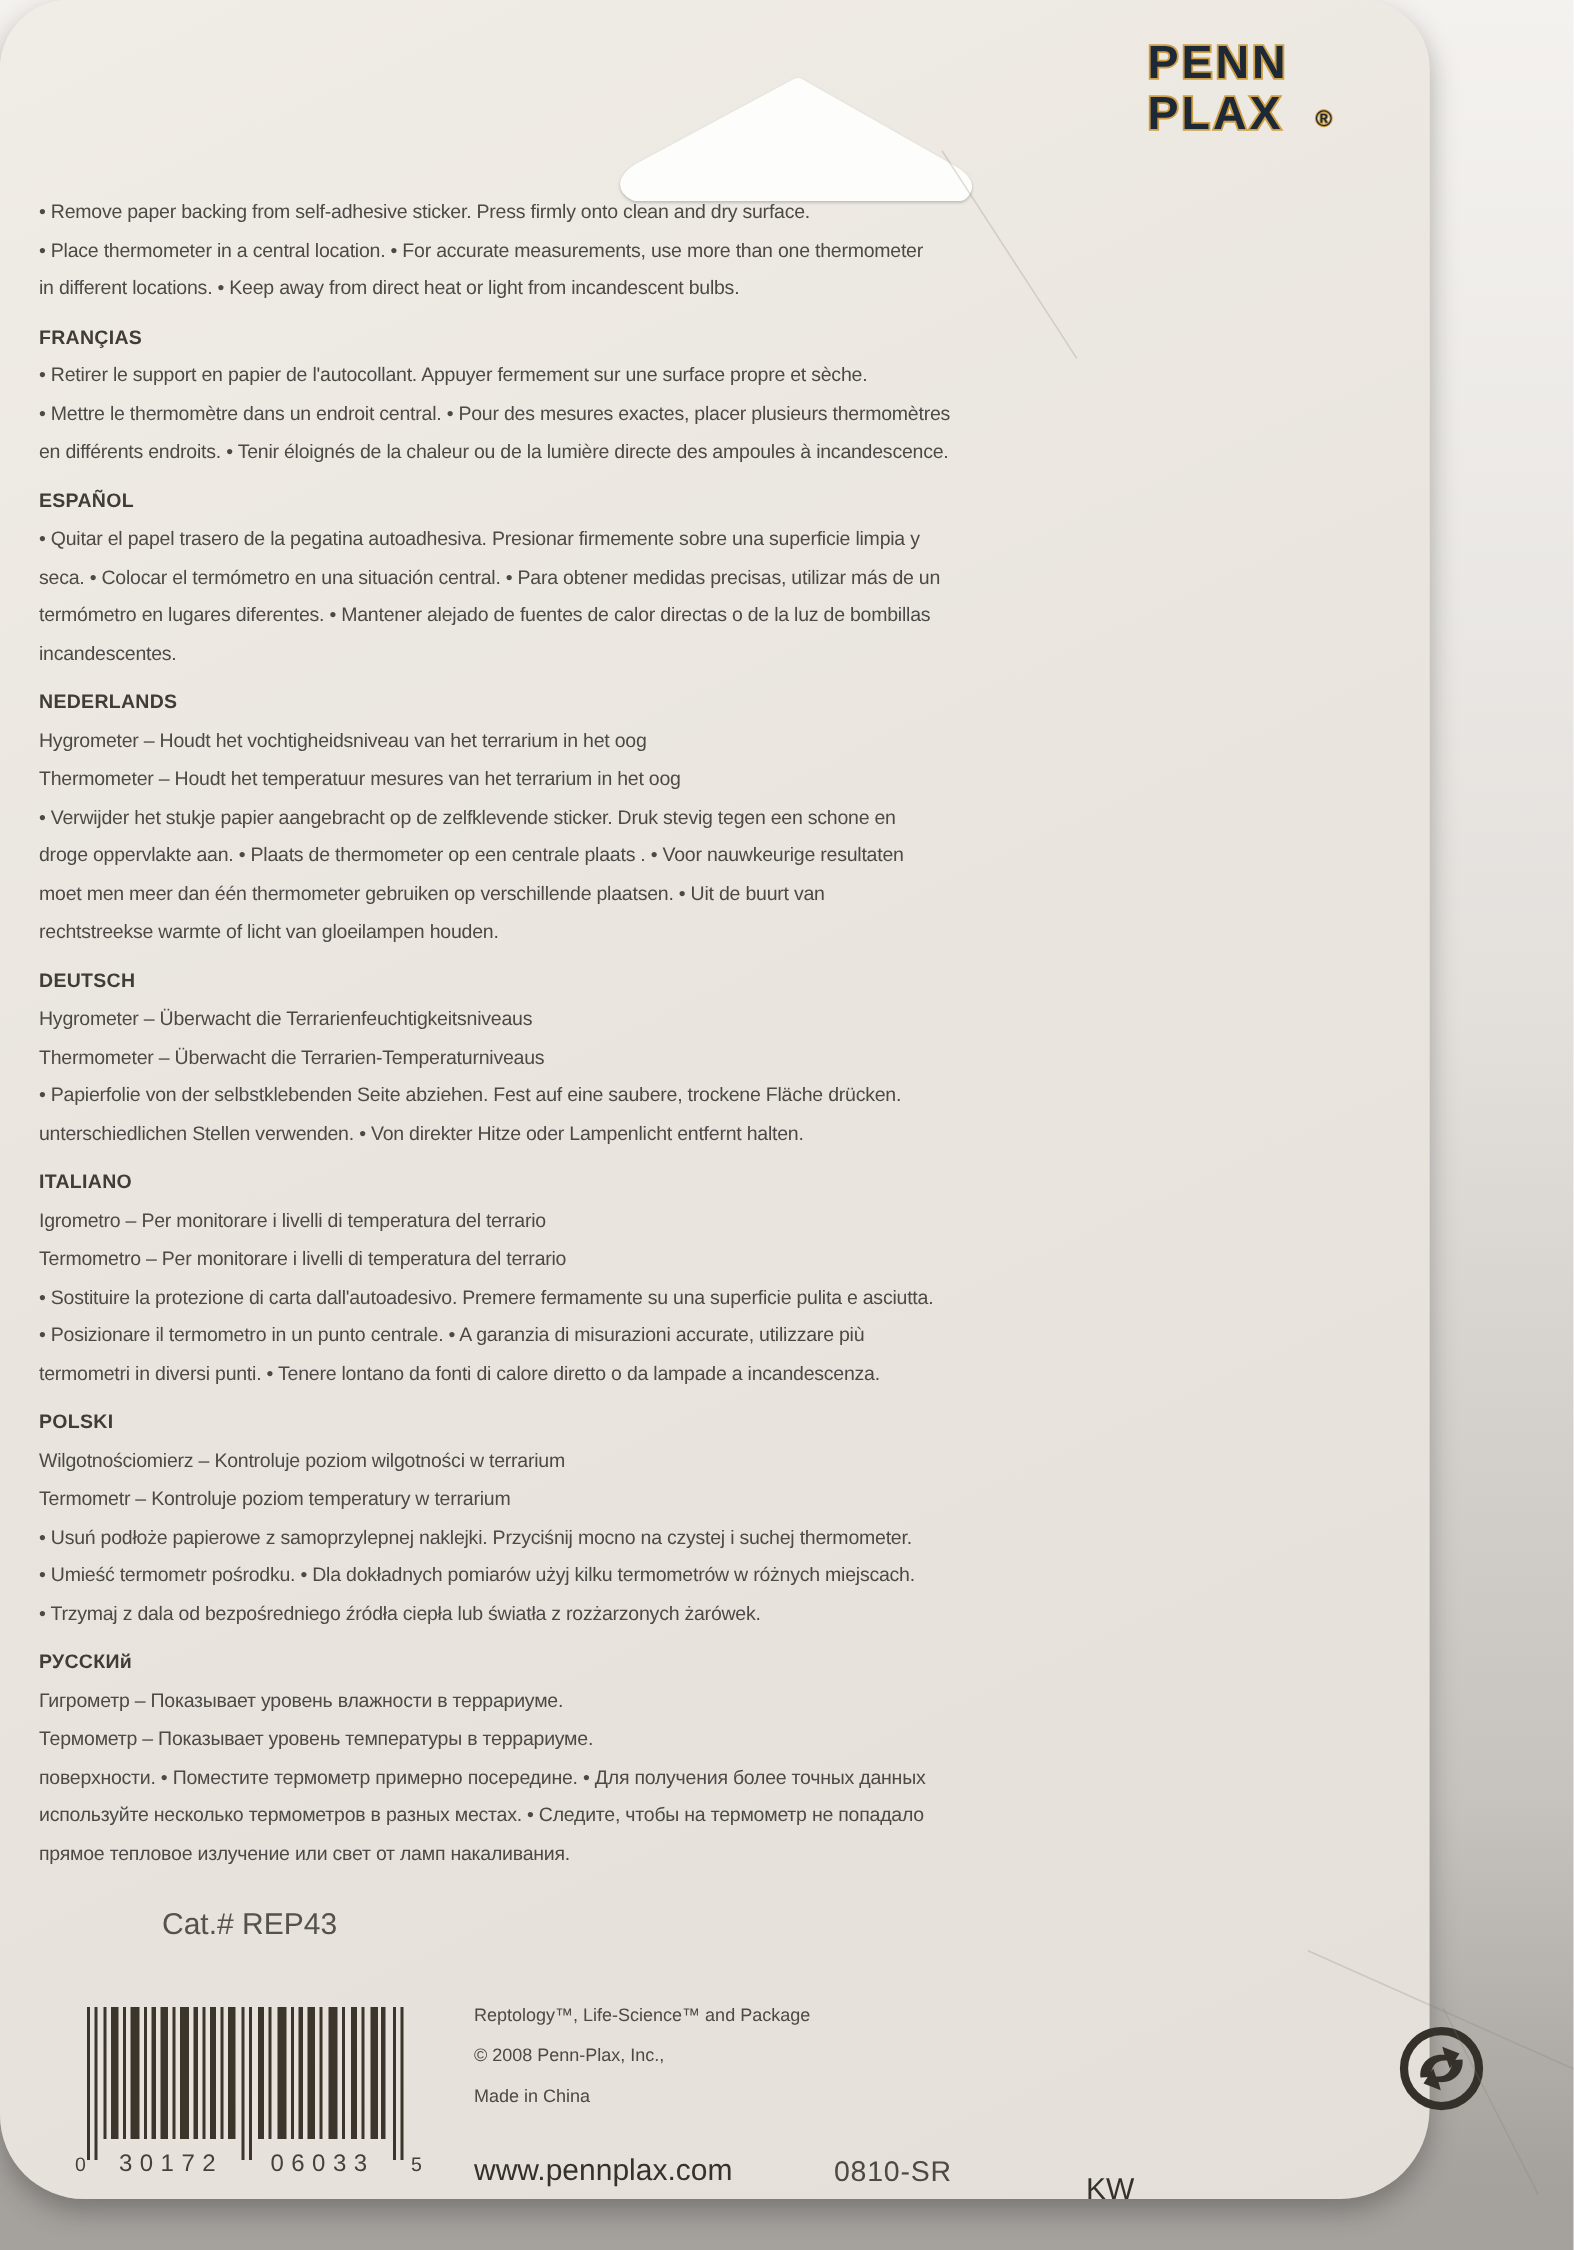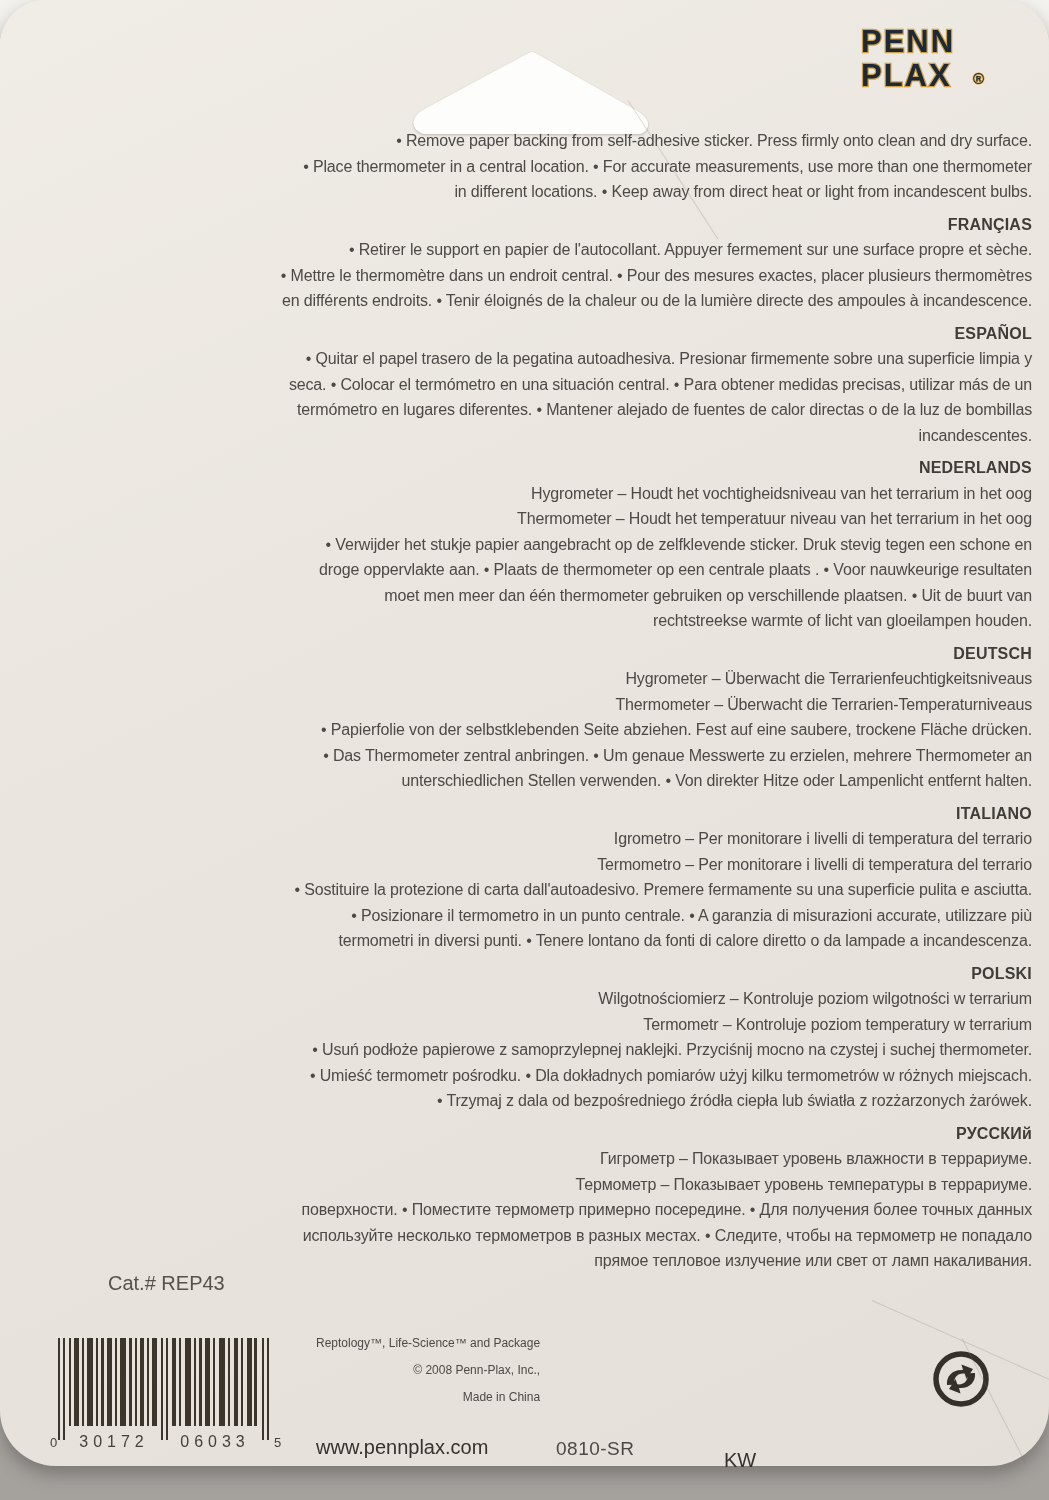--- a/index.html
+++ b/index.html
@@ -3,36 +3,35 @@
 <meta charset="utf-8">
 <style>
   * { margin:0; padding:0; box-sizing:border-box; }
   html,body { width:1049px; height:1500px; }
   body {
     font-family:"Liberation Sans", sans-serif;
     background:linear-gradient(180deg,#f4f2ef 0%,#e3e0dc 45%,#c6c3bf 80%,#a5a29e 97%);
     position:relative; overflow:hidden;
   }
   .card {
-    position:absolute; left:0; top:0; width:1049px; height:1466px;
+    position:absolute; left:0; top:0; width:953px; height:1466px;
     background:linear-gradient(155deg,#f0ece6 0%,#eae5df 42%,#e4dfd8 100%);
     border-radius:46px 46px 60px 56px;
     box-shadow:0 8px 18px rgba(40,38,35,.35);
-    text-align:right;
   }
   .hang-hole { position:absolute; left:392px; top:46px; filter:drop-shadow(0 1px 1px rgba(90,86,80,.35)); }
   .logo { position:absolute; right:32px; top:20px; }
   .logo text {
     font-family:"Liberation Sans", sans-serif; font-weight:bold; font-size:31px;
     letter-spacing:2px; fill:#1e2938; stroke:#cfa045; stroke-width:2.4; paint-order:stroke;
   }
   .logo text.reg { font-size:15px; stroke-width:1.3; letter-spacing:0; }
   .instructions {
     position:absolute; left:26px; top:128px; width:1006px;
-    color:#4c4946; font-size:16px; line-height:25.5px; letter-spacing:-0.15px;
+    color:#4c4946; font-size:13px; line-height:25.5px; letter-spacing:-0.15px;
   }
   .section + .section { margin-top:7px; }
   .section .heading { font-weight:bold; color:#403d39; letter-spacing:0.2px; }
   .catnum { position:absolute; left:108px; top:1272px; font-size:20px; color:#55524d; }
   .barcode { position:absolute; left:50px; top:1336px; }
   .barcode rect { fill:#3b352c; }
   .barcode text { fill:#44403b; font-size:16px; letter-spacing:5px; font-family:"Liberation Sans",sans-serif; }
   .barcode text.edge { font-size:13px; letter-spacing:0; }
   .legal { position:absolute; left:316px; top:1330px; font-size:12px; line-height:27px; color:#4c4946; }
   .website { position:absolute; left:316px; top:1436px; font-size:20px; font-weight:normal; color:#35322e; }
@@ -74,32 +73,31 @@
       <div class="section">
         <div class="heading">ESPAÑOL</div>
         <div class="line">• Quitar el papel trasero de la pegatina autoadhesiva. Presionar firmemente sobre una superficie limpia y</div>
         <div class="line">seca. • Colocar el termómetro en una situación central. • Para obtener medidas precisas, utilizar más de un</div>
         <div class="line">termómetro en lugares diferentes. • Mantener alejado de fuentes de calor directas o de la luz de bombillas</div>
         <div class="line">incandescentes.</div>
       </div>
       <div class="section">
         <div class="heading">NEDERLANDS</div>
         <div class="line">Hygrometer – Houdt het vochtigheidsniveau van het terrarium in het oog</div>
-        <div class="line">Thermometer – Houdt het temperatuur niveau van het terrarium in het oog</div>
+        <div class="line">Thermometer – Houdt het temperatuur mesures van het terrarium in het oog</div>
         <div class="line">• Verwijder het stukje papier aangebracht op de zelfklevende sticker. Druk stevig tegen een schone en</div>
         <div class="line">droge oppervlakte aan. • Plaats de thermometer op een centrale plaats . • Voor nauwkeurige resultaten</div>
         <div class="line">moet men meer dan één thermometer gebruiken op verschillende plaatsen. • Uit de buurt van</div>
         <div class="line">rechtstreekse warmte of licht van gloeilampen houden.</div>
       </div>
       <div class="section">
         <div class="heading">DEUTSCH</div>
         <div class="line">Hygrometer – Überwacht die Terrarienfeuchtigkeitsniveaus</div>
         <div class="line">Thermometer – Überwacht die Terrarien-Temperaturniveaus</div>
         <div class="line">• Papierfolie von der selbstklebenden Seite abziehen. Fest auf eine saubere, trockene Fläche drücken.</div>
-        <div class="line">• Das Thermometer zentral anbringen. • Um genaue Messwerte zu erzielen, mehrere Thermometer an</div>
         <div class="line">unterschiedlichen Stellen verwenden. • Von direkter Hitze oder Lampenlicht entfernt halten.</div>
       </div>
       <div class="section">
         <div class="heading">ITALIANO</div>
         <div class="line">Igrometro – Per monitorare i livelli di temperatura del terrario</div>
         <div class="line">Termometro – Per monitorare i livelli di temperatura del terrario</div>
         <div class="line">• Sostituire la protezione di carta dall'autoadesivo. Premere fermamente su una superficie pulita e asciutta.</div>
         <div class="line">• Posizionare il termometro in un punto centrale. • A garanzia di misurazioni accurate, utilizzare più</div>
         <div class="line">termometri in diversi punti. • Tenere lontano da fonti di calore diretto o da lampade a incandescenza.</div>
       </div>

